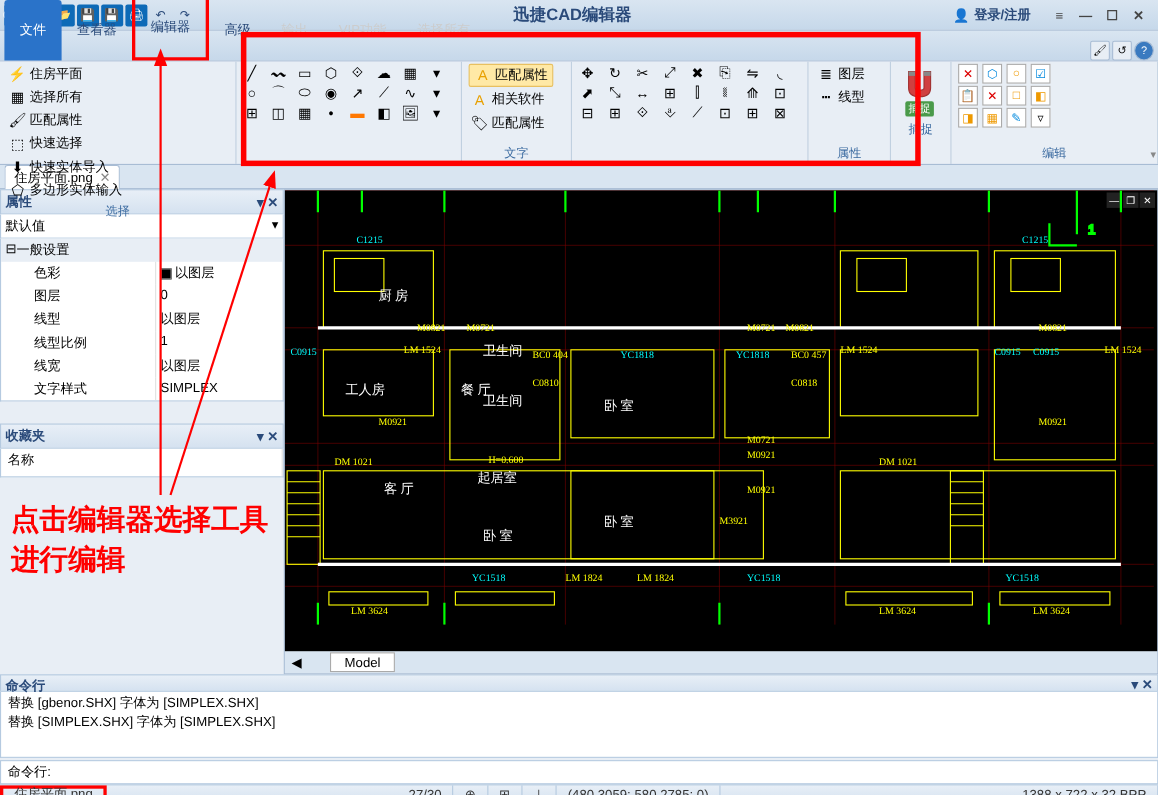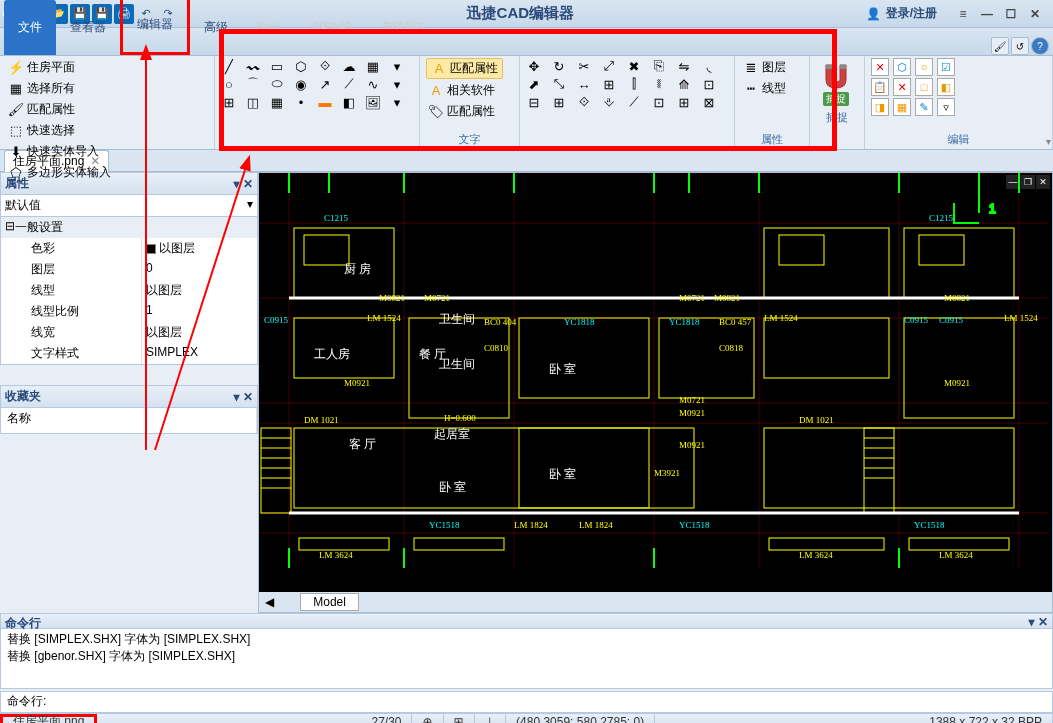--- a/index.html
+++ b/index.html
@@ -163,20 +163,21 @@
         <div class="rb-item">
             <span class="rb-icon">⬇</span>
             <span>快速实体导入</span>
           </div>
         <div class="rb-item">
             <span class="rb-icon">⬠</span>
             <span>多边形实体输入</span>
           </div>
       </div>
     </div>
+    <div class="ribbon-group-label">选择</div>
   </div>
 
   <div class="ribbon-group" style="width:205px">
     <div class="ribbon-group-body">
       <div style="display:grid;grid-template-columns:repeat(8,22px);gap:2px">
         <span class="rb-icon">╱</span>
         <span class="rb-icon">〰</span>
         <span class="rb-icon">▭</span>
         <span class="rb-icon">⬡</span>
         <span class="rb-icon">⟐</span>
@@ -345,20 +346,21 @@
         </div>
     </div>
     <div style="height:20px"></div>
     <div class="panel-hdr">
       <span>收藏夹</span>
       <span>▾ ✕</span>
     </div>
     <div class="fav-body">
       <div class="fav-col">名称</div>
     </div>
+    <div class="annotation">点击编辑器选择工具进行编辑</div>
   </div>
 
   <div class="canvas-wrap">
     <div class="canvas">
       <div class="nav-btns">
         <span>—</span>
         <span>❐</span>
         <span>✕</span>
       </div>
       <svg width="790" height="395">
@@ -503,22 +505,22 @@
       <div class="model-tab-inner">Model</div>
     </div>
   </div>
 </div>
 
 <div class="cmd-hdr">
   <span>命令行</span>
   <span>▾ ✕</span>
 </div>
 <div class="cmd-body">
+  <div>替换 [gbenor.SHX] 字体为 [SIMPLEX.SHX]</div>
   <div>替换 [SIMPLEX.SHX] 字体为 [SIMPLEX.SHX]</div>
-  <div>替换 [gbenor.SHX] 字体为 [SIMPLEX.SHX]</div>
 </div>
 <div class="cmd-input-row">
   <span>命令行:</span>
 </div>
 
 <div class="statusbar">
   <div class="status-seg status-file red-box2">住房平面.png</div>
   <div style="flex:1"></div>
   <div class="status-seg">27/30</div>
   <div class="status-seg">⊕</div>

